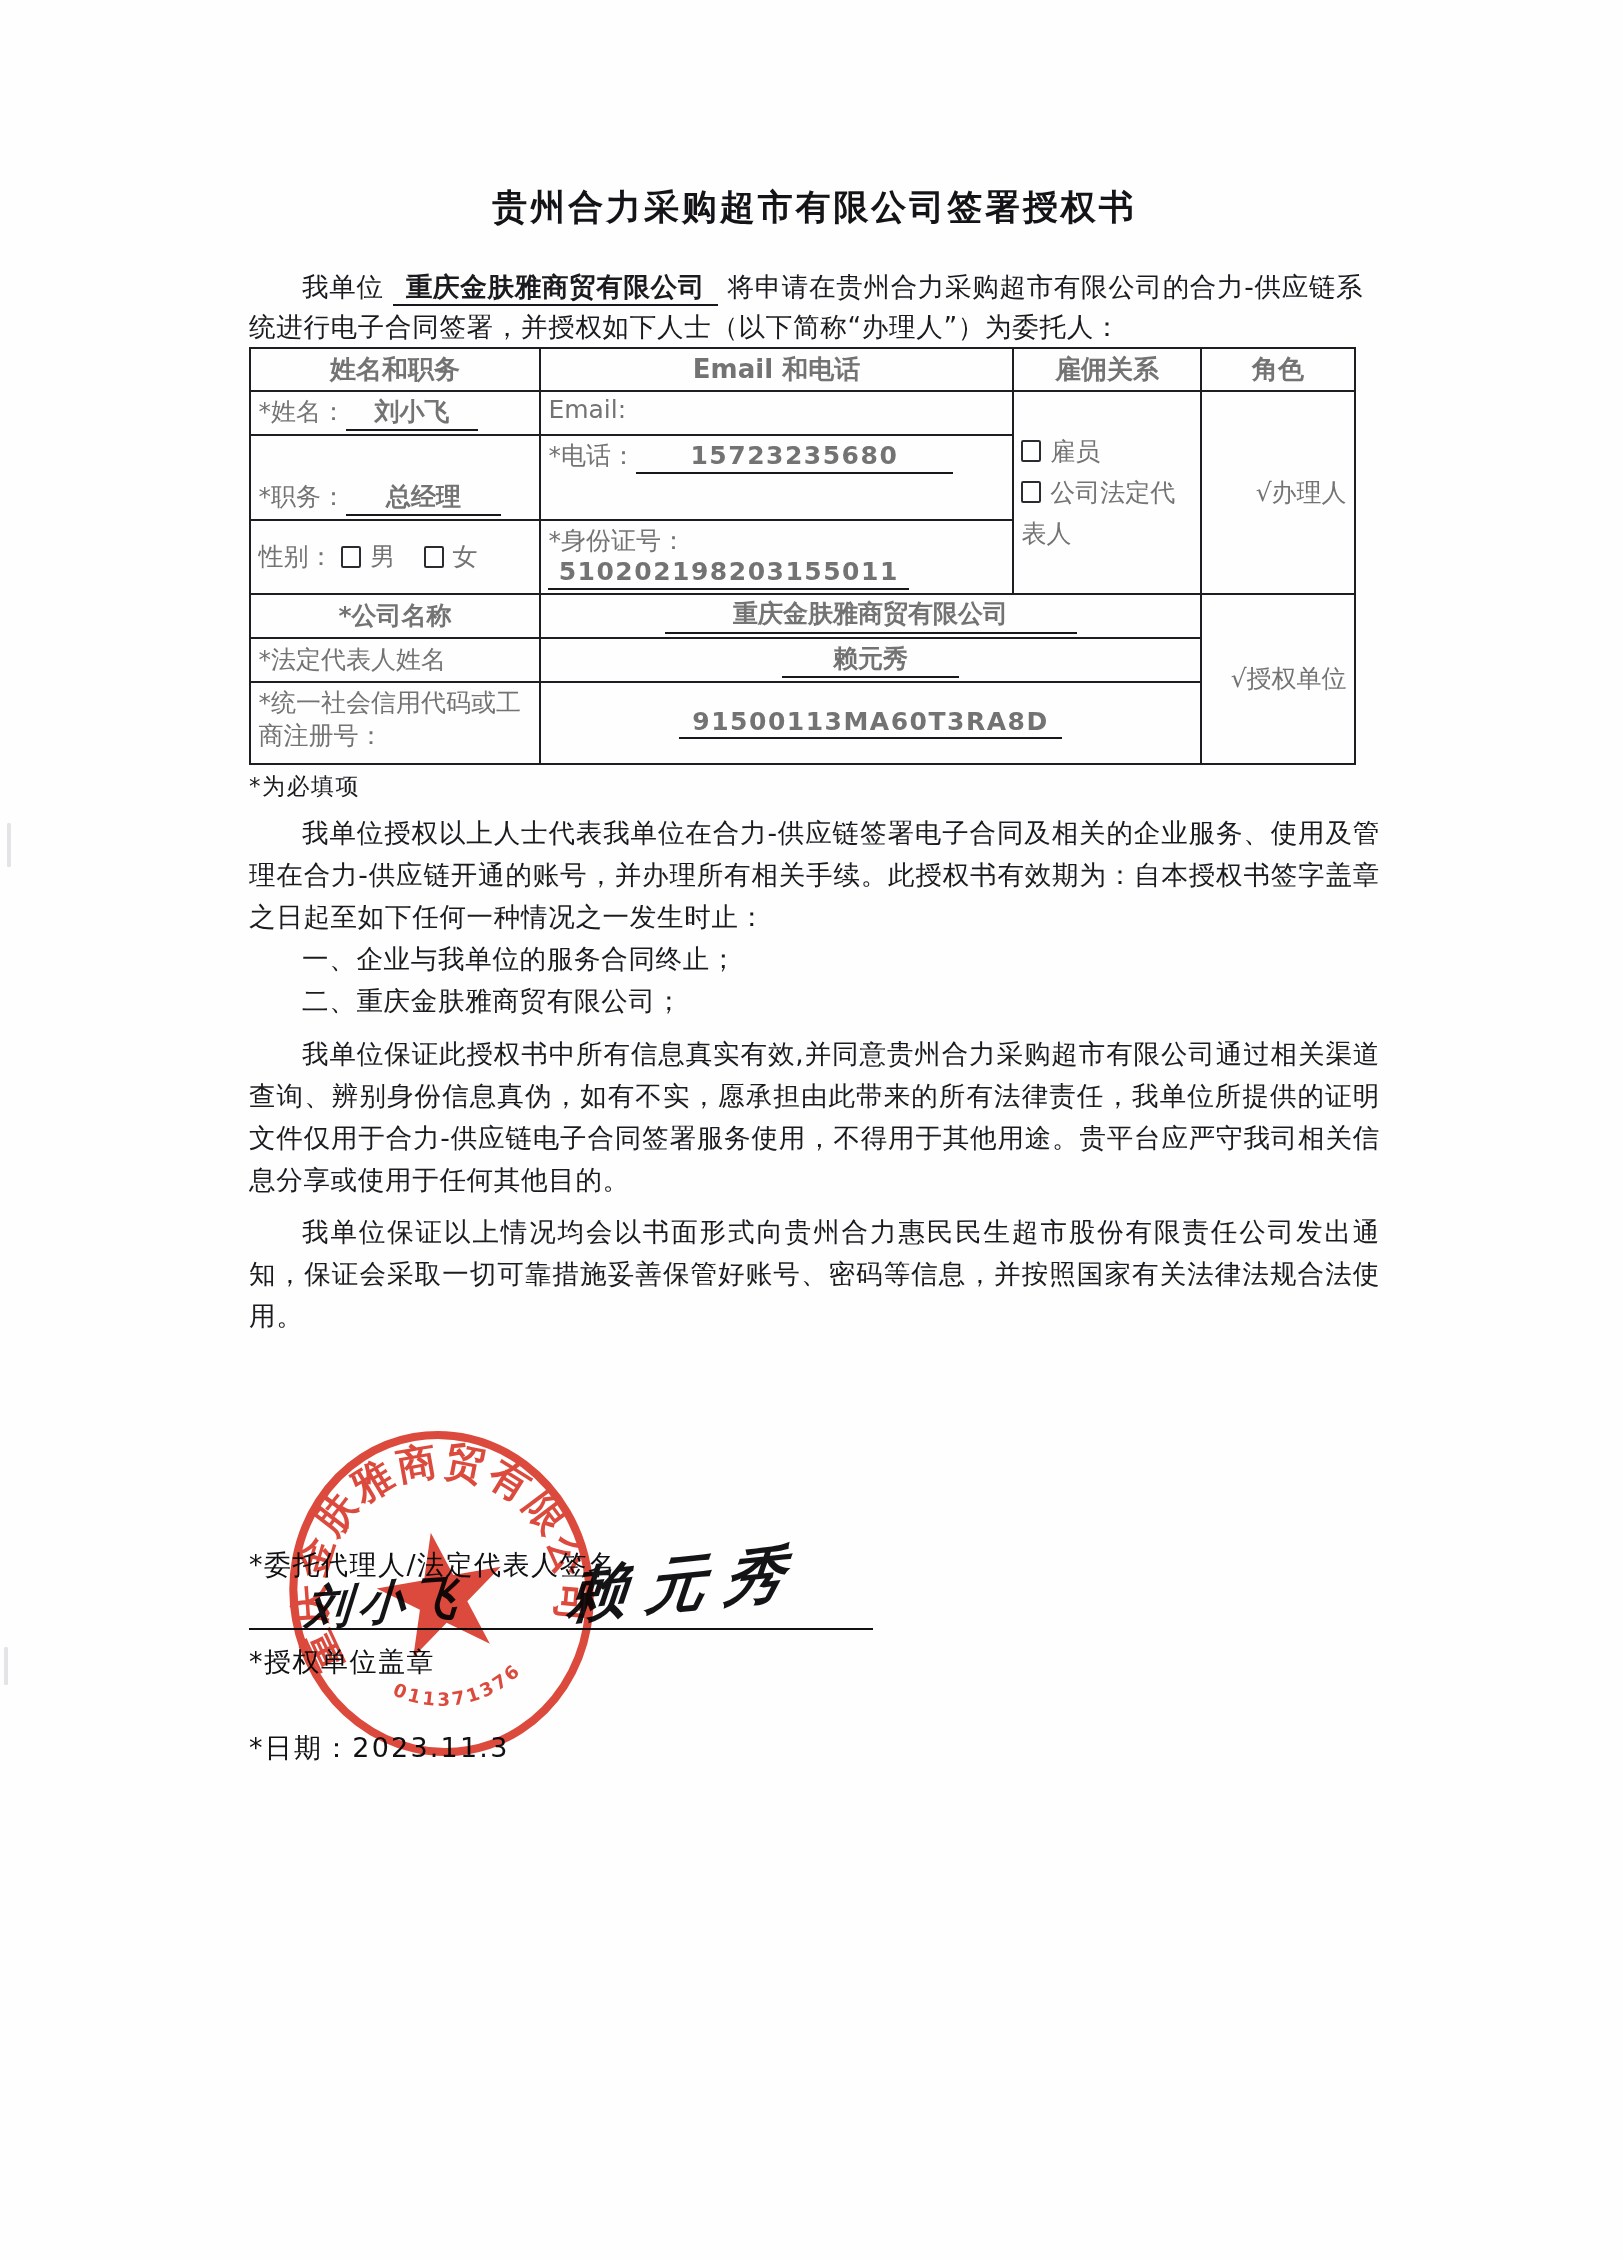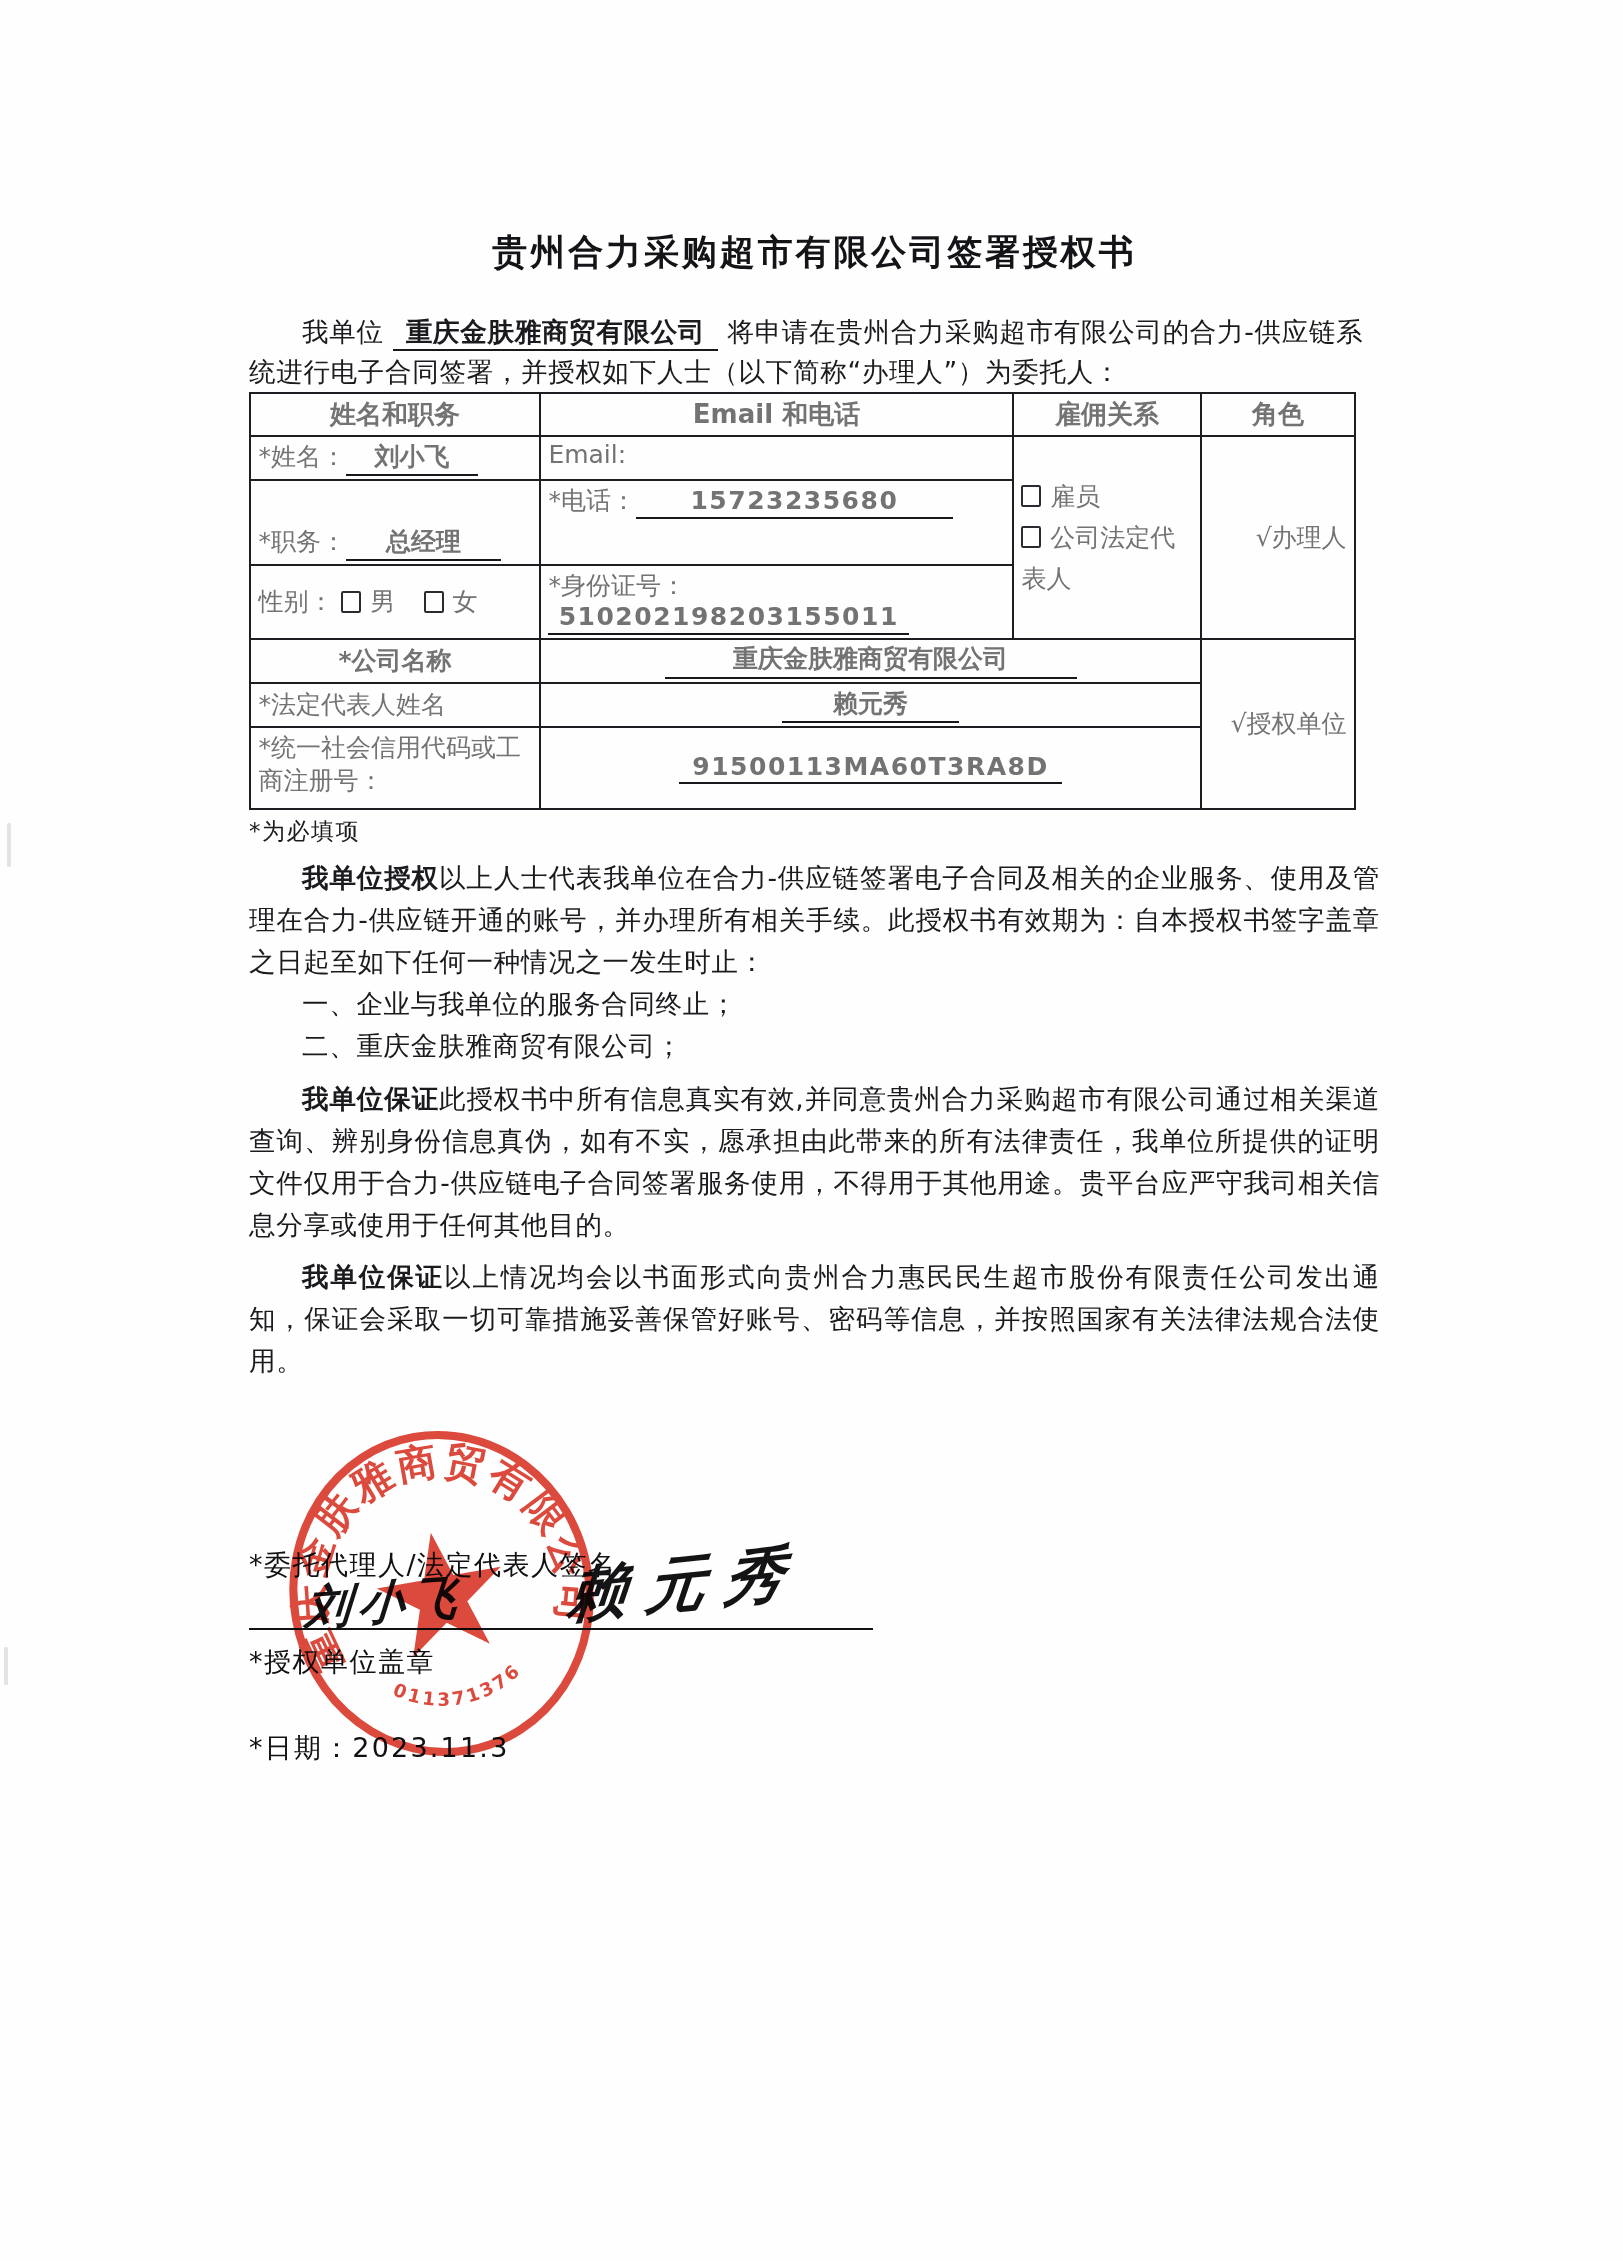--- a/index.html
+++ b/index.html
@@ -22,21 +22,20 @@
   }
 
   
   .doc-title {
     font-size: 35px;
     font-weight: 700;
     letter-spacing: 2.9px;
     text-align: center;
     line-height: 46px;
     color: #141418;
-    margin-top: 45px;
   }
 
   
   .intro {
     margin-top: 37px;
     font-size: 26.5px;
     line-height: 40px;
     letter-spacing: 0.7px;
     text-indent: 2em;
     color: #1b1b1f;
@@ -113,21 +112,21 @@
     letter-spacing: 1.5px;
   }
   .body-para {
     margin-top: 10.3px;
     font-size: 26.5px;
     line-height: 42px;
     letter-spacing: 0.7px;
     text-indent: 2em;
     text-align: justify;
   }
-  .body-para b { font-weight: 700; }
+  .body-para b { font-weight: 400; }
   .list-item {
     font-size: 26.5px;
     line-height: 42px;
     letter-spacing: 0.7px;
     text-indent: 2em;
   }
 
   
   .sig-label {
     position: absolute;

